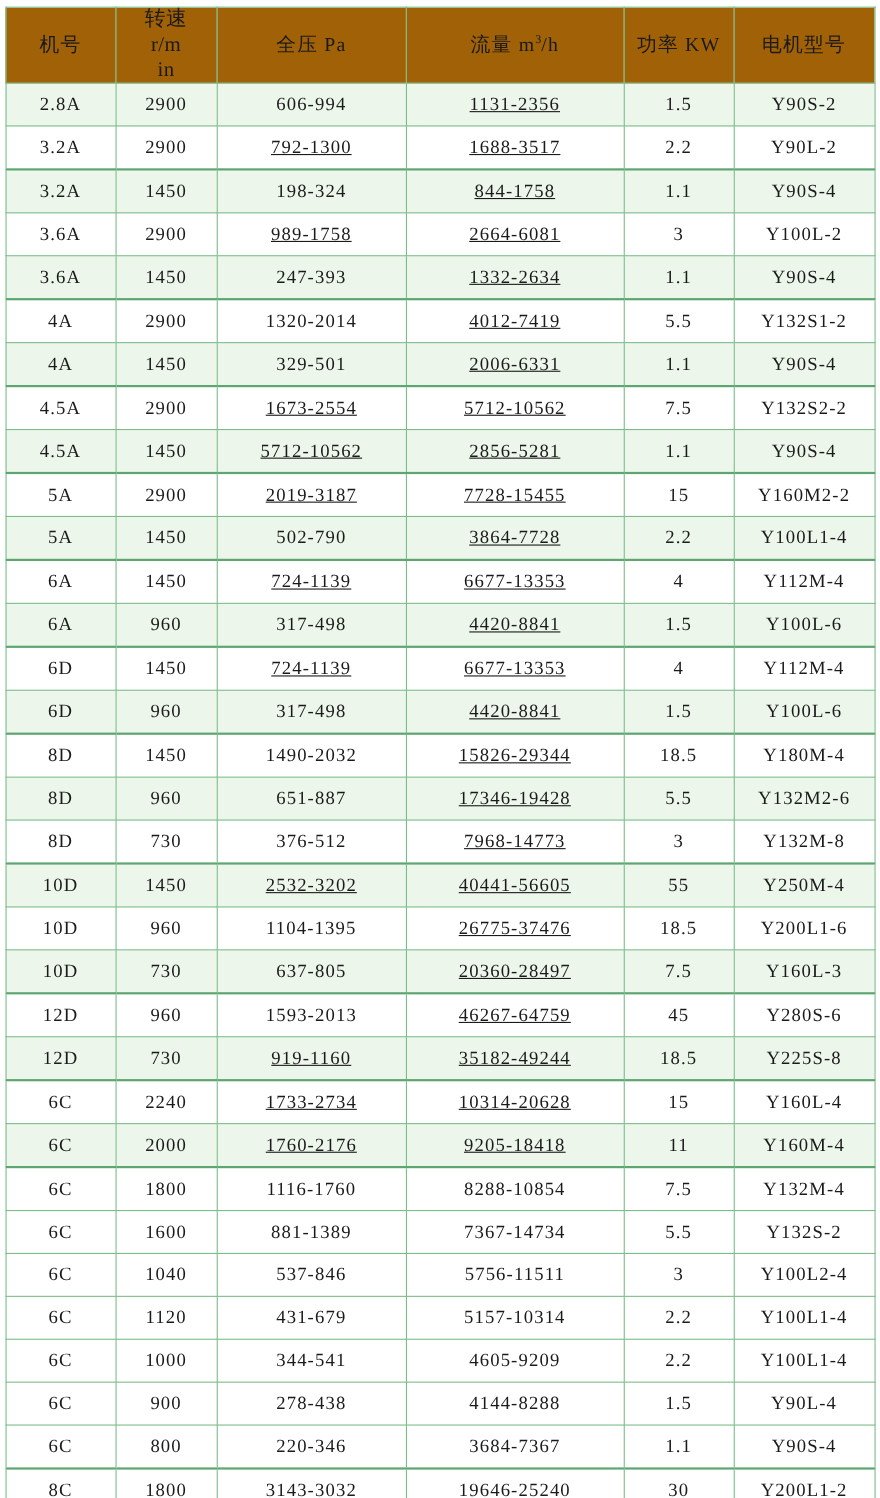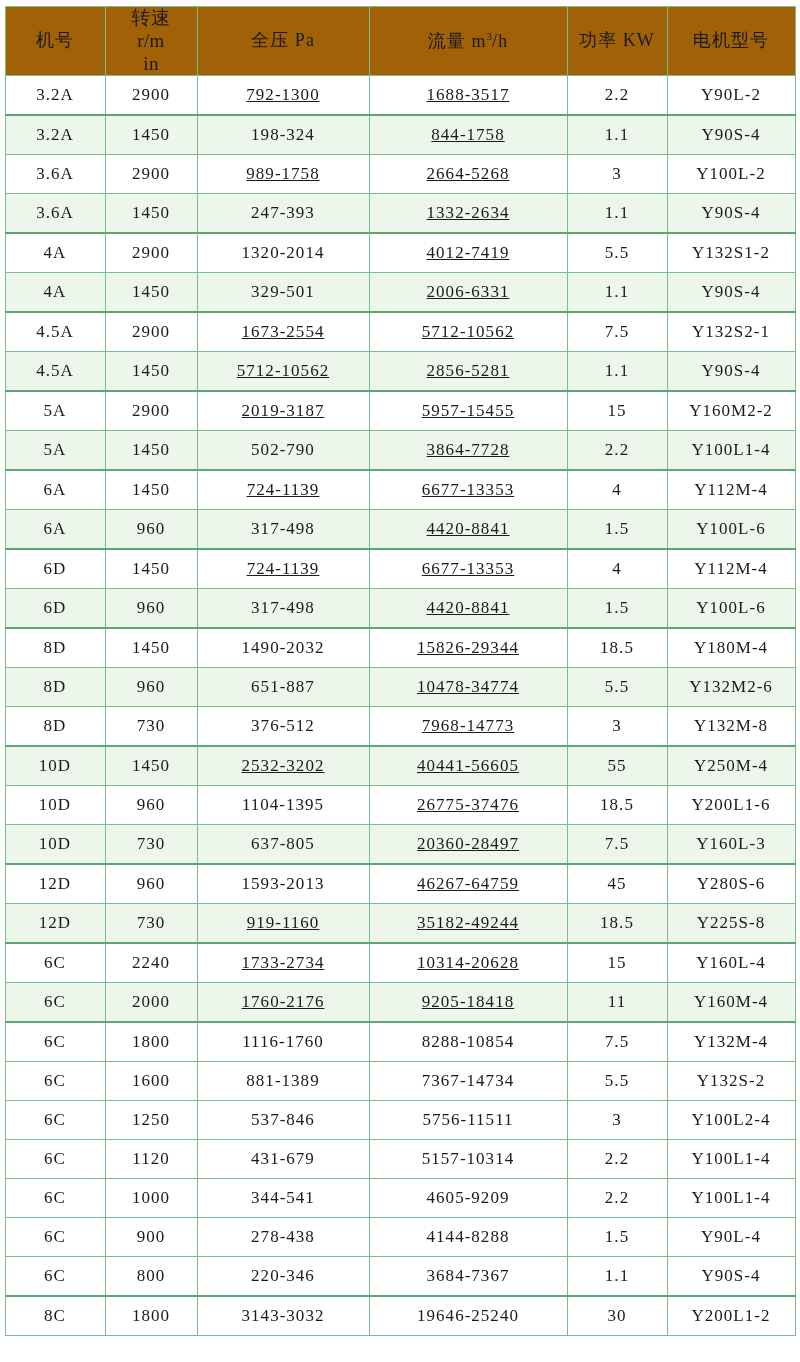--- a/index.html
+++ b/index.html
@@ -93,41 +93,49 @@
       <tr>
         <th>机号</th>
         <th class="narrow">转速 r/m<span class="hdr-sub">in</span></th>
         <th>全压 Pa</th>
         <th>流量 m<sup class="unit">3</sup>/h</th>
         <th>功率 KW</th>
         <th>电机型号</th>
       </tr>
     </thead>
     <tbody id="tbody">
+        <tr class="band-odd">
+          <td>2.8A</td>
+          <td>2900</td>
+          <td>606-994</td>
+          <td><span class="lnk">1131-2356</span></td>
+          <td>1.5</td>
+          <td>Y90S-2</td>
+        </tr>
         <tr class="band-even">
           <td>3.2A</td>
           <td>2900</td>
           <td><span class="lnk">792-1300</span></td>
           <td><span class="lnk">1688-3517</span></td>
           <td>2.2</td>
           <td>Y90L-2</td>
         </tr>
         <tr class="band-odd group-top">
           <td>3.2A</td>
           <td>1450</td>
           <td>198-324</td>
           <td><span class="lnk">844-1758</span></td>
           <td>1.1</td>
           <td>Y90S-4</td>
         </tr>
         <tr class="band-even">
           <td>3.6A</td>
           <td>2900</td>
           <td><span class="lnk">989-1758</span></td>
-          <td><span class="lnk">2664-5268</span></td>
+          <td><span class="lnk">2664-6081</span></td>
           <td>3</td>
           <td>Y100L-2</td>
         </tr>
         <tr class="band-odd">
           <td>3.6A</td>
           <td>1450</td>
           <td>247-393</td>
           <td><span class="lnk">1332-2634</span></td>
           <td>1.1</td>
           <td>Y90S-4</td>
@@ -147,35 +155,35 @@
           <td><span class="lnk">2006-6331</span></td>
           <td>1.1</td>
           <td>Y90S-4</td>
         </tr>
         <tr class="band-even group-top">
           <td>4.5A</td>
           <td>2900</td>
           <td><span class="lnk">1673-2554</span></td>
           <td><span class="lnk">5712-10562</span></td>
           <td>7.5</td>
-          <td>Y132S2-1</td>
+          <td>Y132S2-2</td>
         </tr>
         <tr class="band-odd">
           <td>4.5A</td>
           <td>1450</td>
           <td><span class="lnk">5712-10562</span></td>
           <td><span class="lnk">2856-5281</span></td>
           <td>1.1</td>
           <td>Y90S-4</td>
         </tr>
         <tr class="band-even group-top">
           <td>5A</td>
           <td>2900</td>
           <td><span class="lnk">2019-3187</span></td>
-          <td><span class="lnk">5957-15455</span></td>
+          <td><span class="lnk">7728-15455</span></td>
           <td>15</td>
           <td>Y160M2-2</td>
         </tr>
         <tr class="band-odd">
           <td>5A</td>
           <td>1450</td>
           <td>502-790</td>
           <td><span class="lnk">3864-7728</span></td>
           <td>2.2</td>
           <td>Y100L1-4</td>
@@ -217,21 +225,21 @@
           <td>1450</td>
           <td>1490-2032</td>
           <td><span class="lnk">15826-29344</span></td>
           <td>18.5</td>
           <td>Y180M-4</td>
         </tr>
         <tr class="band-odd">
           <td>8D</td>
           <td>960</td>
           <td>651-887</td>
-          <td><span class="lnk">10478-34774</span></td>
+          <td><span class="lnk">17346-19428</span></td>
           <td>5.5</td>
           <td>Y132M2-6</td>
         </tr>
         <tr class="band-even">
           <td>8D</td>
           <td>730</td>
           <td>376-512</td>
           <td><span class="lnk">7968-14773</span></td>
           <td>3</td>
           <td>Y132M-8</td>
@@ -303,21 +311,21 @@
         <tr class="plain">
           <td>6C</td>
           <td>1600</td>
           <td>881-1389</td>
           <td>7367-14734</td>
           <td>5.5</td>
           <td>Y132S-2</td>
         </tr>
         <tr class="plain">
           <td>6C</td>
-          <td>1250</td>
+          <td>1040</td>
           <td>537-846</td>
           <td>5756-11511</td>
           <td>3</td>
           <td>Y100L2-4</td>
         </tr>
         <tr class="plain">
           <td>6C</td>
           <td>1120</td>
           <td>431-679</td>
           <td>5157-10314</td>

